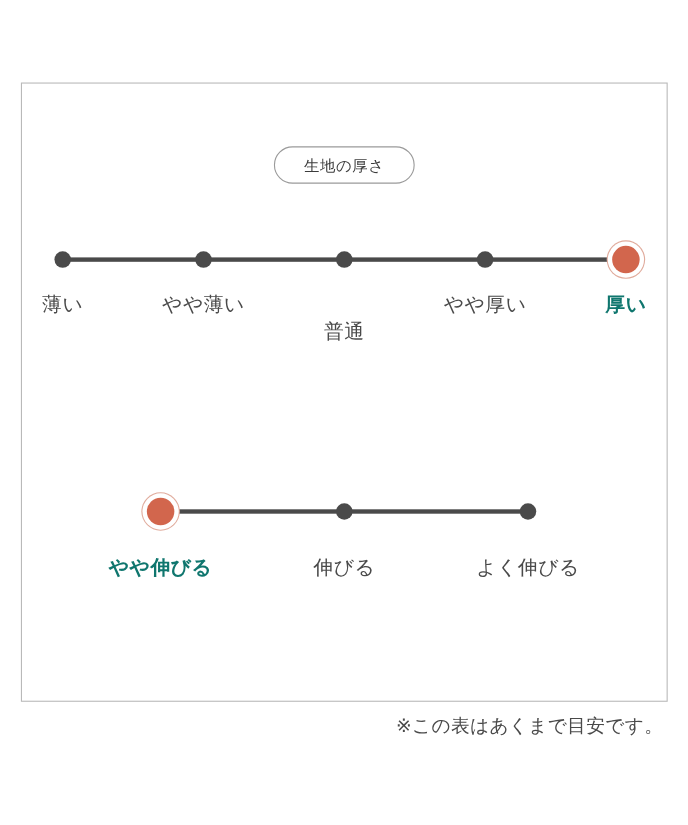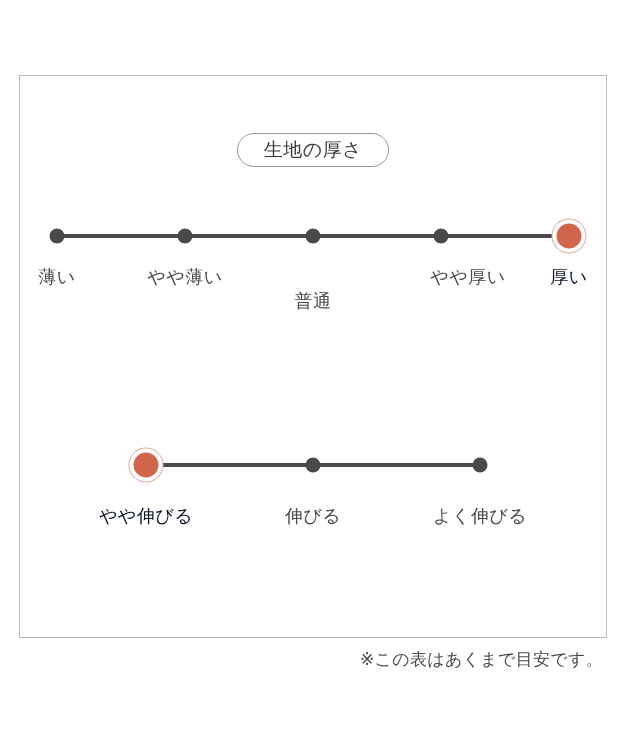--- a/index.html
+++ b/index.html
@@ -43,21 +43,21 @@
     display: flex;
     justify-content: center;
     align-items: center;
   }
   .pill {
     border: 1px solid #9a9a9a;
     border-radius: 18px;
     height: 34px;
     line-height: 32px;
     padding: 0 26px;
-    font-size: 19px;
+    font-size: 14px;
     color: #3c3c3c;
     letter-spacing: 0.5px;
     white-space: nowrap;
     background: #fff;
     box-sizing: border-box;
   }
 
   
   .scale {
     position: relative;
@@ -108,22 +108,22 @@
   .scale-label {
     position: absolute;
     top: 0;
     transform: translateX(-50%);
     font-size: 18px;
     color: #4a4a4a;
     white-space: nowrap;
     letter-spacing: 0.5px;
   }
   .scale-label.is-active {
-    font-weight: normal;
-    color: #0f172a;
+    font-weight: bold;
+    color: #0f766e;
   }
 
   
   .footnote {
     position: absolute;
     right: 22px;
     top: 648px;
     font-size: 17px;
     color: #4a4a4a;
     letter-spacing: 0.3px;
@@ -147,21 +147,21 @@
       <span class="dot inactive" style="left:25%;"></span>
       <span class="dot inactive" style="left:50%;"></span>
       <span class="dot inactive" style="left:75%;"></span>
       <span class="dot active" style="left:100%;"></span>
     </div>
 
     <div class="labels thickness-labels">
       <span class="scale-label" style="left:0%;">薄い</span>
       <span class="scale-label" style="left:25%;">やや薄い</span>
       <span class="scale-label" style="left:50%;margin-top:24px;">普通</span>
-      <span class="scale-label" style="left:75%;margin-left:27px;">やや厚い</span>
+      <span class="scale-label" style="left:75%;">やや厚い</span>
       <span class="scale-label is-active" style="left:100%;">厚い</span>
     </div>
   </section>
 
   <section class="attr-section stretch">
 
     <div class="scale stretch-scale">
       <div class="track-line"></div>
       <span class="dot active" style="left:0%;"></span>
       <span class="dot inactive" style="left:50%;"></span>

